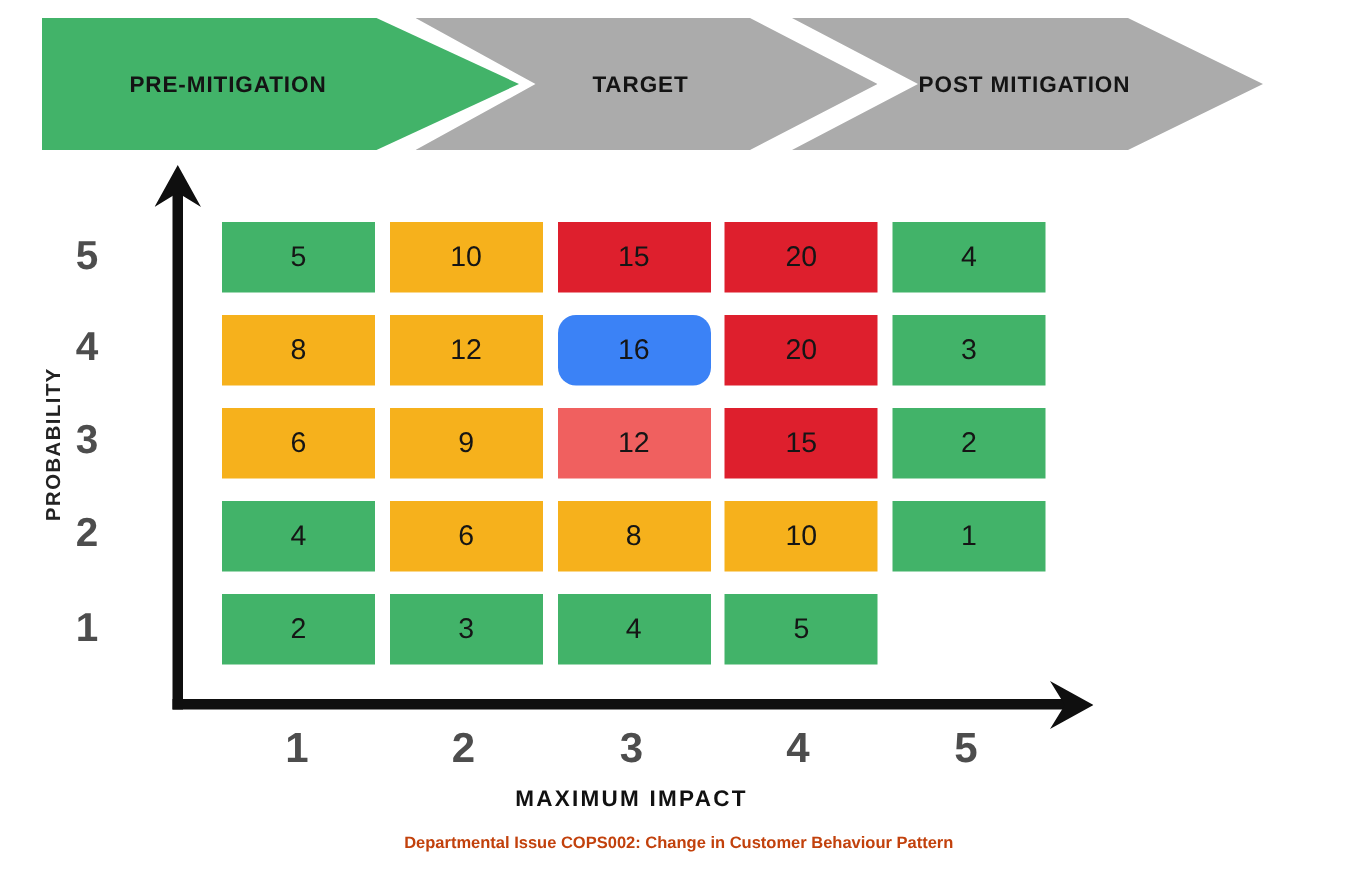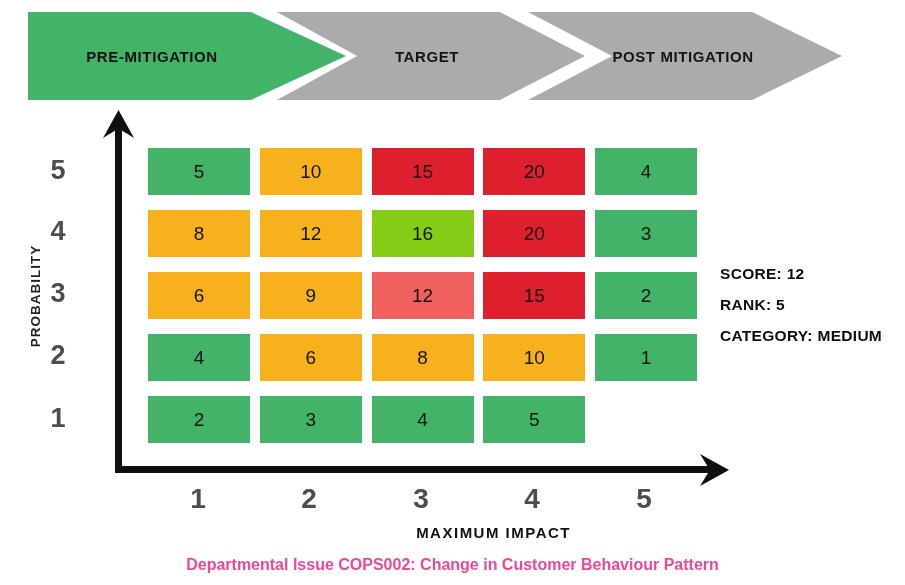--- a/index.html
+++ b/index.html
@@ -25,36 +25,36 @@
   .x-arrowhead{position:absolute;left:700px;top:454px;width:29px;height:32px;background:#0f0f0f;
         clip-path:polygon(0 0,100% 50%,0 100%,34% 50%);}
 
   
   .ytick{position:absolute;left:36px;width:44px;text-align:center;font-size:27px;font-weight:bold;color:#4d4d4d;}
   .xtick{position:absolute;top:483px;width:44px;text-align:center;font-size:28px;font-weight:bold;color:#4d4d4d;}
 
   
   .y-title{position:absolute;left:-62px;top:286px;width:200px;height:20px;text-align:center;
         transform:rotate(-90deg);font-size:13.5px;font-weight:bold;letter-spacing:1px;color:#222;}
-  .x-title{position:absolute;left:271px;top:524px;width:300px;text-align:right;
+  .x-title{position:absolute;left:271px;top:524px;width:300px;text-align:center;
         font-size:15px;font-weight:bold;letter-spacing:1.5px;color:#111;}
 
   
   .grid{position:absolute;left:148px;top:148px;width:549px;height:295px;display:grid;
         grid-template-columns:repeat(5,102px);grid-template-rows:repeat(5,47px);
         column-gap:9.75px;row-gap:15px;}
   .cell{display:flex;align-items:center;justify-content:center;font-size:19px;color:#151515;}
 
   
   .stats{position:absolute;left:720px;top:258px;font-size:15.5px;font-weight:bold;color:#0d0d0d;letter-spacing:.3px;}
   .stats div{line-height:31px;white-space:nowrap;}
 
   
   .caption{position:absolute;left:0;top:556px;width:905px;text-align:center;
-        font-size:16px;font-weight:bold;color:#ec4899;}
+        font-size:11px;font-weight:bold;color:#c2410c;}
 </style>
 </head>
 <body>
 
 <div class="stage">
 
   <div class="chev chev-pre">
     <span>PRE-MITIGATION</span>
   </div>
   <div class="chev chev-post">
@@ -85,40 +85,35 @@
   <div class="x-title">MAXIMUM IMPACT</div>
 
   <div class="grid" id="matrix-grid">
       <div class="cell" style="background: rgb(66, 179, 105);">5</div>
       <div class="cell" style="background: rgb(246, 177, 28);">10</div>
       <div class="cell" style="background: rgb(222, 31, 45);">15</div>
       <div class="cell" style="background: rgb(222, 31, 45);">20</div>
       <div class="cell" style="background: rgb(66, 179, 105);">4</div>
       <div class="cell" style="background: rgb(246, 177, 28);">8</div>
       <div class="cell" style="background: rgb(246, 177, 28);">12</div>
-      <div class="cell" style="background: #84cc16;">16</div>
+      <div class="cell" style="background: #3b82f6; border-radius: 12px;">16</div>
       <div class="cell" style="background: rgb(222, 31, 45);">20</div>
       <div class="cell" style="background: rgb(66, 179, 105);">3</div>
       <div class="cell" style="background: rgb(246, 177, 28);">6</div>
       <div class="cell" style="background: rgb(246, 177, 28);">9</div>
       <div class="cell" style="background: rgb(240, 96, 95);">12</div>
       <div class="cell" style="background: rgb(222, 31, 45);">15</div>
       <div class="cell" style="background: rgb(66, 179, 105);">2</div>
       <div class="cell" style="background: rgb(66, 179, 105);">4</div>
       <div class="cell" style="background: rgb(246, 177, 28);">6</div>
       <div class="cell" style="background: rgb(246, 177, 28);">8</div>
       <div class="cell" style="background: rgb(246, 177, 28);">10</div>
       <div class="cell" style="background: rgb(66, 179, 105);">1</div>
       <div class="cell" style="background: rgb(66, 179, 105);">2</div>
       <div class="cell" style="background: rgb(66, 179, 105);">3</div>
       <div class="cell" style="background: rgb(66, 179, 105);">4</div>
       <div class="cell" style="background: rgb(66, 179, 105);">5</div>
     </div>
 
-  <div class="stats">
-    <div>SCORE: 12</div>
-    <div>RANK: 5</div>
-    <div>CATEGORY: MEDIUM</div>
-  </div>
 
   <div class="caption">Departmental Issue COPS002: Change in Customer Behaviour Pattern</div>
 
 </div>
 
 </body></html>

